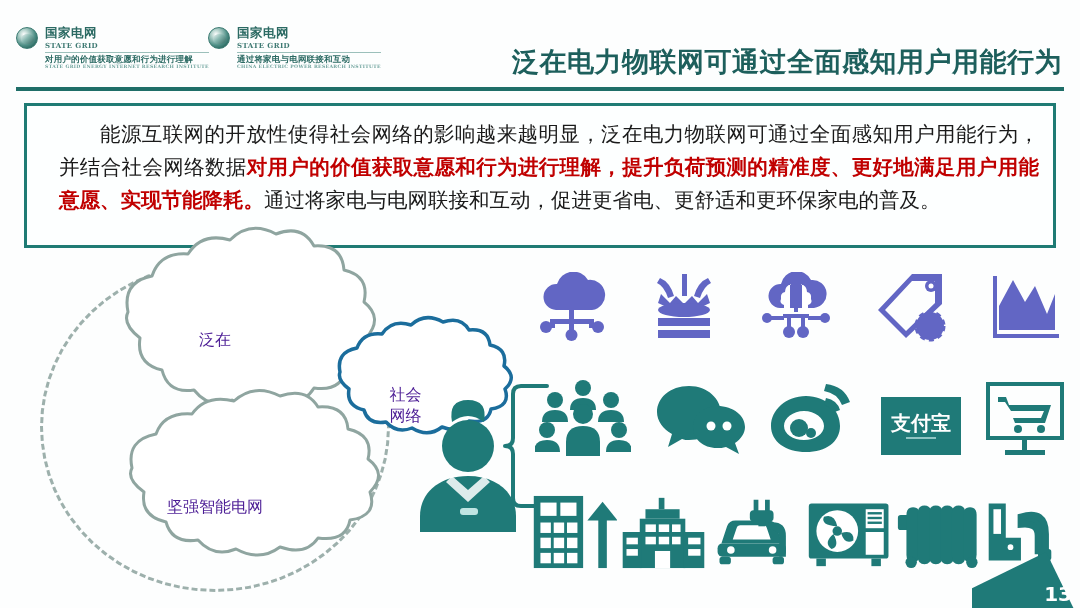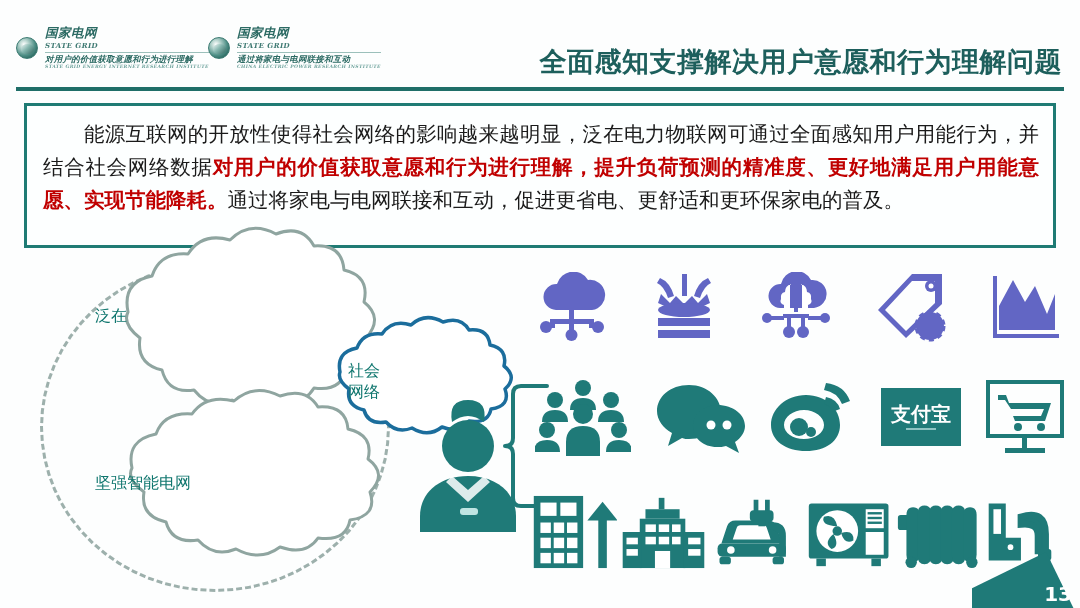--- a/index.html
+++ b/index.html
@@ -7,21 +7,21 @@
   body {
     width:1080px; height:608px;
     font-family:"DejaVu Sans","Liberation Sans",sans-serif;
     position:relative; overflow:hidden;
     background:#fdfefe;
   }
 
   
   .header { position:absolute; left:0; top:0; width:1080px; height:92px; }
 
-  .logo-block { position:absolute; display:flex; align-items:center; gap:7px;font-style:italic; }
+  .logo-block { position:absolute; display:flex; gap:7px; }
   .logo-1 { left:16px; top:27px; }
   .logo-2 { left:208px; top:27px; }
 
   .logo-emblem {
     width:22px; height:22px; border-radius:50%;
     background:radial-gradient(circle at 35% 32%, #ffffff 0%, #bcd8d2 22%, #4e8f86 58%, #2e6b63 78%, #1d4d48 100%);
     border:1px solid #3d7c73; flex:none; position:relative;
   }
   .logo-emblem::after{
     content:""; position:absolute; left:4px; top:6px; width:13px; height:10px;
@@ -54,42 +54,44 @@
   
   .textbox {
     position:absolute; left:24px; top:103px; width:1032px; height:145px;
     border:3px solid #1f7b74; background:#fdffff;
     padding:12px 14px 0 16px;
   }
   .body-text {
     font-size:20.5px; line-height:33px; color:#1a1a1a;
     text-align:justify; text-indent:2em;
     font-family:"DejaVu Sans","Liberation Sans",sans-serif;
+    margin-left:16px;
   }
   .hl { color:#c00000; font-weight:bold; }
 
   
   .diagram { position:absolute; left:0; top:250px; width:1080px; height:358px; }
 
   .ellipse-dashed {
     position:absolute; left:40px; top:12px; width:350px; height:330px;
     border:3px dashed #9db0ac; border-radius:50%;
   }
   .cloud-label {
-    position:absolute; text-align:left; color:#0f766e;
+    position:absolute; text-align:center; color:#4c1d95;
     font-size:16px; line-height:21px; white-space:nowrap;
     font-family:"DejaVu Sans","Liberation Sans",sans-serif;
+    margin-top:24px;
   }
 
   .svg-layer { position:absolute; left:0; top:0; width:1080px; height:358px; overflow:visible; }
 
   
   .icon-row { position:absolute; display:flex; align-items:center; }
   .row-purple { left:535px; top:22px;  width:530px; justify-content:space-between; }
-  .row-social { left:535px; top:128px; width:530px; justify-content:space-between; }
+  .row-social { left:535px; top:128px; width:530px; justify-content:space-between;align-items:flex-end; }
   .row-device { left:530px; top:242px; width:535px; justify-content:space-between; }
 
   .icon { display:block; }
   .purple { fill:#6266c4; }
   .teal   { fill:#1f7a78; }
 
   
   .corner {
     position:absolute; right:0; bottom:0; width:108px; height:62px; overflow:hidden;
   }
@@ -124,21 +126,21 @@
     <div class="logo-emblem"></div>
     <div class="logo-text">
       <div class="logo-cn">国家电网</div>
       <div class="logo-en">STATE GRID</div>
       <div class="logo-rule"></div>
       <div class="logo-sub-cn">通过将家电与电网联接和互动</div>
       <div class="logo-sub-en">CHINA ELECTRIC POWER RESEARCH INSTITUTE</div>
     </div>
   </div>
 
-  <div class="page-title">全面感知支撑解决用户意愿和行为理解问题</div>
+  <div class="page-title">泛在电力物联网可通过全面感知用户用能行为</div>
   <div class="header-rule"></div>
 </div>
 
 <div class="textbox">
   <p class="body-text">
     <span>能源互联网的开放性使得社会网络的影响越来越明显，泛在电力物联网可通过全面感知用户用能行为，并结合社会网络数据</span><span class="hl">对用户的价值获取意愿和行为进行理解，提升负荷预测的精准度、更好地满足用户用能意愿、实现节能降耗。</span><span>通过将家电与电网联接和互动，促进更省电、更舒适和更环保家电的普及。</span>
   </p>
 </div>
 
 <div class="diagram">

